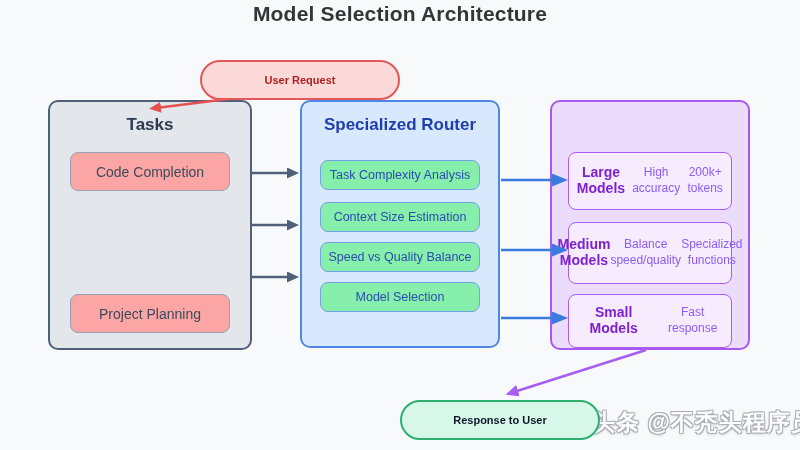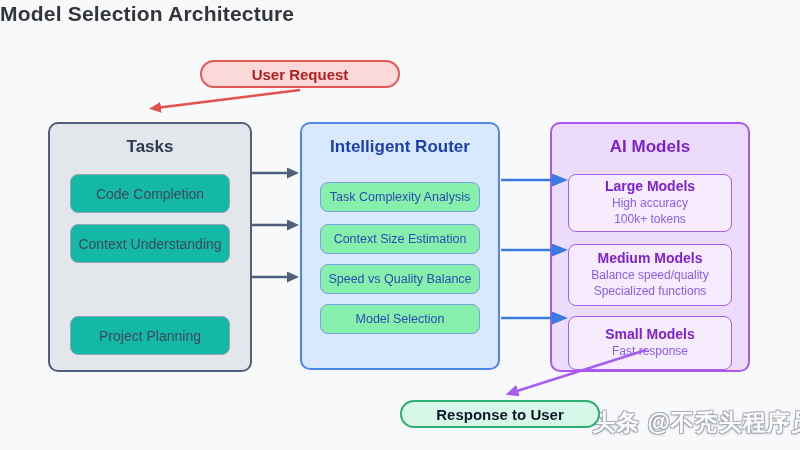--- a/index.html
+++ b/index.html
@@ -7,42 +7,42 @@
   body {
     font-family: "Liberation Sans", "DejaVu Sans", sans-serif;
     background: #f7f9fb;
     position: relative;
     overflow: hidden;
   }
   .stage { position:absolute; inset:0; width:800px; height:450px; }
 
   .diagram-title {
     position:absolute; top:2px; left:0; width:800px;
-    font-size:21px; font-weight:bold; color:#333639;
+    text-align:center; font-size:21px; font-weight:bold; color:#333639;
     letter-spacing:0.2px;
   }
 
   
   .pill {
-    position:absolute; height:28px; border-radius:20px;
+    position:absolute; height:40px; border-radius:20px;
     display:flex; align-items:center; justify-content:center;
-    font-weight:bold; font-size:15px; z-index:8;
+    font-weight:bold; font-size:11px; z-index:8;
   }
   .pill.user {
     left:200px; top:60px; width:200px;
     background:#fbd9d9; border:2.5px solid #e45858; color:#b02020;
   }
   .pill.response {
     left:400px; top:400px; width:200px;
     background:#d7f8e9; border:2.5px solid #2fae72; color:#0f172a;
   }
 
   
   .panel {
-    position:absolute; top:100px; border-radius:10px; z-index:1;margin-top:22px;
+    position:absolute; top:100px; border-radius:10px; z-index:1;
   }
   .panel .panel-title {
     text-align:center; font-weight:bold; font-size:17px;
     margin-top:13px;
   }
   .panel.tasks {
     left:48px; width:204px; height:250px;
     background:#e3e7ec; border:2.5px solid #51607a;
   }
   .panel.tasks .panel-title { color:#2d3a4f; }
@@ -53,34 +53,34 @@
   .panel.router .panel-title { color:#1e3fae; }
   .panel.models {
     left:550px; width:200px; height:250px;
     background:#ecdcfb; border:2.5px solid #a957f0;
   }
   .panel.models .panel-title { color:#7e22ce; }
 
   
   .task-node {
     position:absolute; left:20px; width:160px; height:39px;
-    background:#14b8a6; border:1.5px solid #97a3b2; border-radius:8px;
+    background:#fca5a5; border:1.5px solid #97a3b2; border-radius:8px;
     display:flex; align-items:center; justify-content:center;
     font-size:14px; color:#3d4a5c; text-align:center;
   }
   .router-node {
     position:absolute; left:18px; width:160px; height:30px;
     background:#86efac; border:1.5px solid #74a3e4; border-radius:8px;
     display:flex; align-items:center; justify-content:center;
     font-size:12.5px; color:#2a4db0; text-align:center;
   }
   .model-node {
     position:absolute; left:16px; width:164px;
     background:#f6ecfe; border:1.5px solid #ab5cf2; border-radius:8px;
-    display:flex; flex-direction:column; align-items:center; justify-content:center;
+    display:flex; align-items:center; justify-content:center;
     text-align:center; padding:3px 2px;
   }
   .model-node .model-name { font-size:14px; font-weight:bold; color:#7e22ce; margin-bottom:2px; }
   .model-node .model-sub { font-size:12px; color:#8b5cf6; line-height:1.3; }
 
   svg.arrows { position:absolute; inset:0; z-index:5; pointer-events:none; }
 
   .watermark {
     position:absolute; left:592px; top:407px; z-index:2;
     font-size:23px; font-weight:bold; color:#ffffff; white-space:nowrap;
@@ -98,39 +98,37 @@
 
   <div class="diagram-title">Model Selection Architecture</div>
 
   <div class="pill user">
     <span>User Request</span>
   </div>
 
   <div class="panel tasks">
     <div class="panel-title">Tasks</div>
     <div class="task-node" style="top:50px">Code Completion</div>
-    <div class="task-node" style="top:100px">Context Understanding</div>
     <div class="task-node" style="top:192px">Project Planning</div>
   </div>
 
   <div class="panel router">
-    <div class="panel-title">Intelligent Router</div>
+    <div class="panel-title">Specialized Router</div>
     <div class="router-node" style="top:58px">Task Complexity Analysis</div>
     <div class="router-node" style="top:100px">Context Size Estimation</div>
     <div class="router-node" style="top:140px">Speed vs Quality Balance</div>
     <div class="router-node" style="top:180px">Model Selection</div>
   </div>
 
   <div class="panel models">
-    <div class="panel-title">AI Models</div>
 
     <div class="model-node" style="top:50px; height:58px">
       <div class="model-name">Large Models</div>
       <div class="model-sub">High accuracy</div>
-      <div class="model-sub">100k+ tokens</div>
+      <div class="model-sub">200k+ tokens</div>
     </div>
 
     <div class="model-node" style="top:120px; height:62px">
       <div class="model-name">Medium Models</div>
       <div class="model-sub">Balance speed/quality</div>
       <div class="model-sub">Specialized functions</div>
     </div>
 
     <div class="model-node" style="top:192px; height:54px">
       <div class="model-name">Small Models</div>

